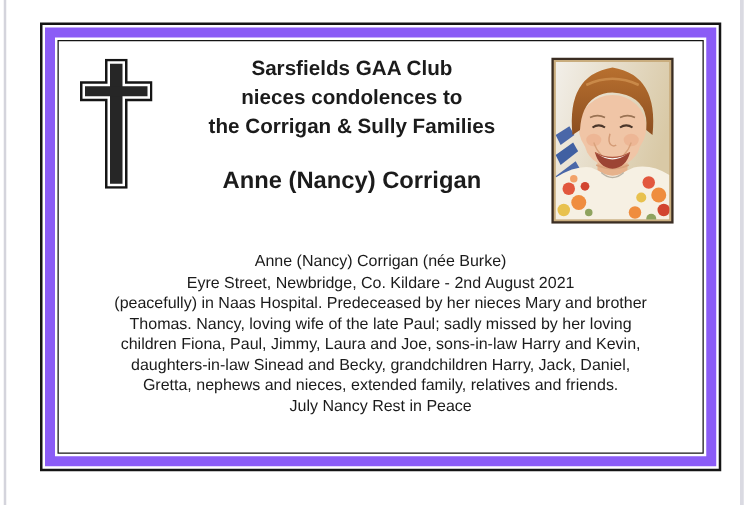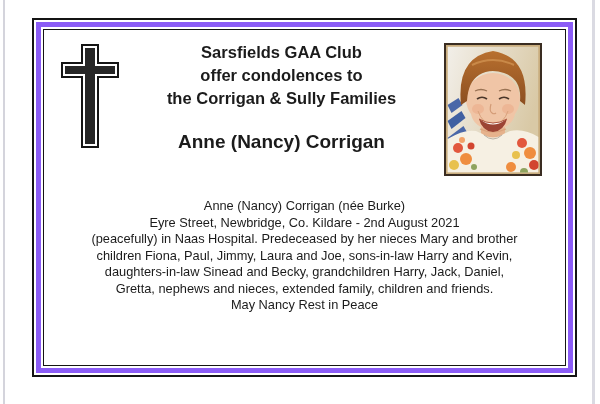--- a/index.html
+++ b/index.html
@@ -30,21 +30,21 @@
     top: 18px;
     width: 545px;
     height: 359px;
     box-sizing: border-box;
     border: 2px solid #141414;
     padding: 2px;
     background: #ffffff;
   }
   .frame-mid {
     box-sizing: border-box;
-    border: 5px solid #8b5cf6;
+    border: 8px solid #8b5cf6;
     padding: 2px;
     height: 100%;
   }
   .frame-inner {
     box-sizing: border-box;
     border: 1px solid #141414;
     height: 100%;
     position: relative;
     overflow: hidden;
     background: #ffffff;
@@ -119,21 +119,21 @@
             </g>
             <g fill="#262626">
               <rect x="24" y="4" width="10" height="96"></rect>
               <rect x="4" y="22" width="50" height="8"></rect>
             </g>
           </svg>
         </div>
 
         <div class="header-text">
           <div class="h-line">Sarsfields GAA Club</div>
-          <div class="h-line">offer condolences to</div>
+          <div class="h-line">nieces condolences to</div>
           <div class="h-line">the Corrigan &amp; Sully Families</div>
           <div class="h-name">Anne (Nancy) Corrigan</div>
         </div>
 
         <div class="photo-wrap">
           <svg width="98" height="133" viewBox="0 0 98 133">
             <defs>
               <linearGradient id="bgGrad" x1="0" y1="0" x2="1" y2="0.4">
                 <stop offset="0" stop-color="#f2efe9"></stop>
                 <stop offset="1" stop-color="#d9c9a6"></stop>
@@ -196,21 +196,22 @@
               <path d="M35,76 Q49,84 63,76" fill="none" stroke="#b05a42" stroke-width="1"></path>
             </g>
           </svg>
         </div>
       </div>
 
       <div class="body-text">
         <div class="b-line">Anne (Nancy) Corrigan (née Burke)</div>
         <div class="b-line">Eyre Street, Newbridge, Co. Kildare - 2nd August 2021</div>
         <div class="b-line">(peacefully) in Naas Hospital. Predeceased by her nieces Mary and brother</div>
+        <div class="b-line">Thomas. Nancy, loving wife of the late Paul; sadly missed by her loving</div>
         <div class="b-line">children Fiona, Paul, Jimmy, Laura and Joe, sons-in-law Harry and Kevin,</div>
         <div class="b-line">daughters-in-law Sinead and Becky, grandchildren Harry, Jack, Daniel,</div>
-        <div class="b-line">Gretta, nephews and nieces, extended family, children and friends.</div>
-        <div class="b-line">May Nancy Rest in Peace</div>
+        <div class="b-line">Gretta, nephews and nieces, extended family, relatives and friends.</div>
+        <div class="b-line">July Nancy Rest in Peace</div>
       </div>
 
     </div>
   </div>
 </div>
 
 </body></html>

